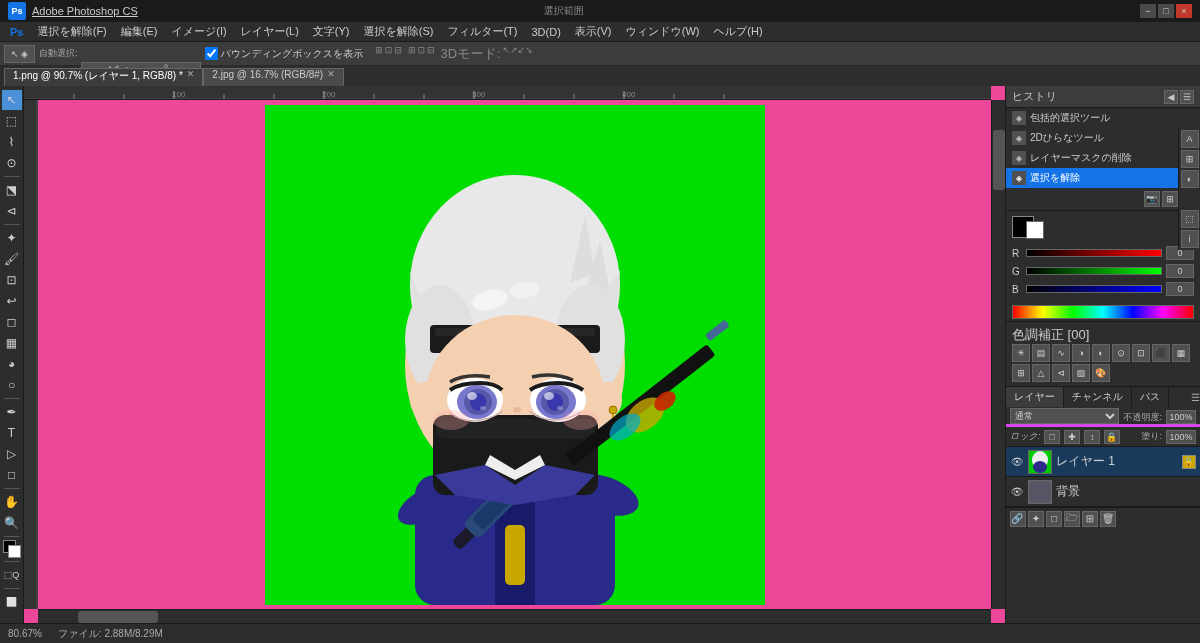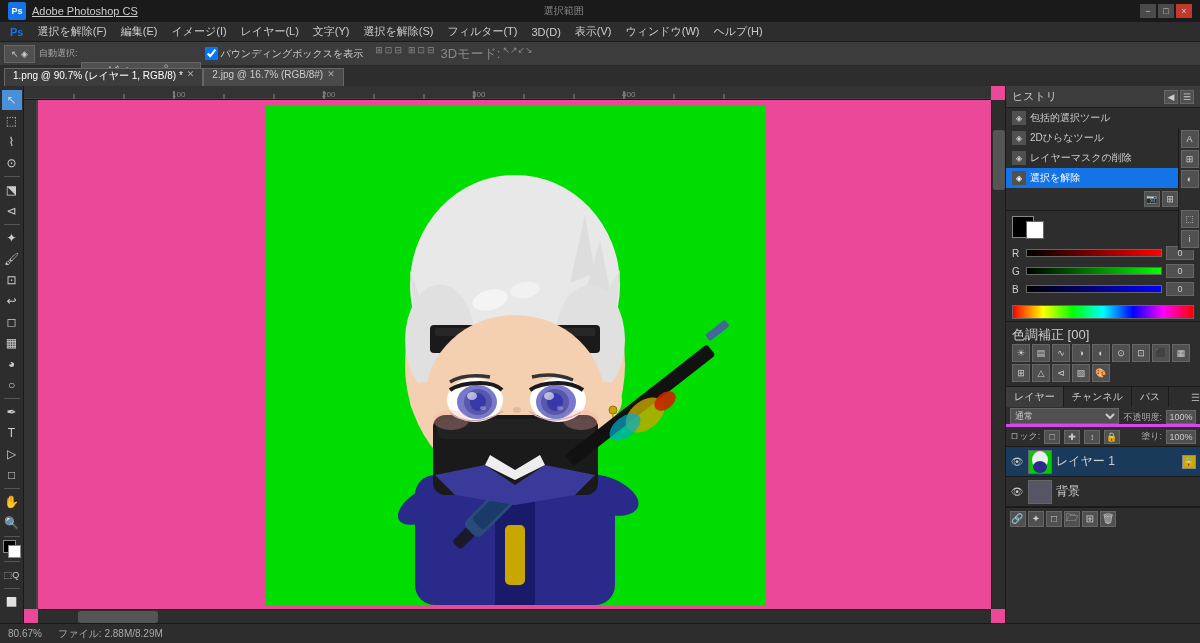--- a/index.html
+++ b/index.html
@@ -382,21 +382,21 @@
       flex: 1;
     }
     .layers-opacity-label { font-size: 9px; color: #aaa; }
     .layers-opacity-val { width: 30px; height: 14px; background: #505050; border: 1px solid #666; font-size: 9px; color: #ccc; text-align: center; }
     .layers-lock-row {
       height: 20px;
       display: flex; align-items: center;
       padding: 0 4px; gap: 4px;
       border-bottom: 1px solid #1a1a1a;
     }
-    .lock-label { font-size: 9px; color: #aaa; }
+    .lock-label { font-size: 9px; color: #aaa; font-style: italic; }
     .lock-btn {
       width: 16px; height: 14px;
       background: #505050; border: 1px solid #666;
       color: #ccc; font-size: 9px; cursor: pointer;
       display: flex; align-items: center; justify-content: center;
     }
     .layer-row {
       height: 30px;
       display: flex; align-items: center;
       padding: 0 4px; gap: 4px;

